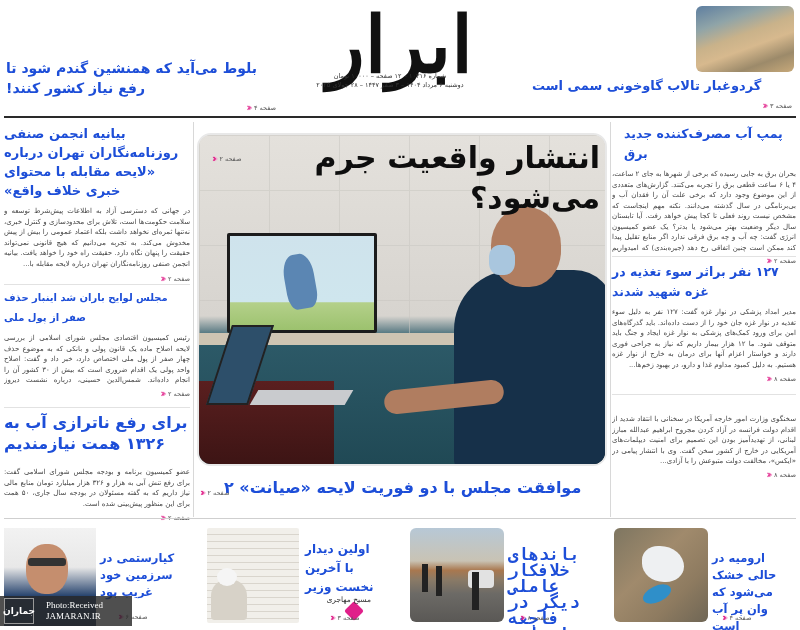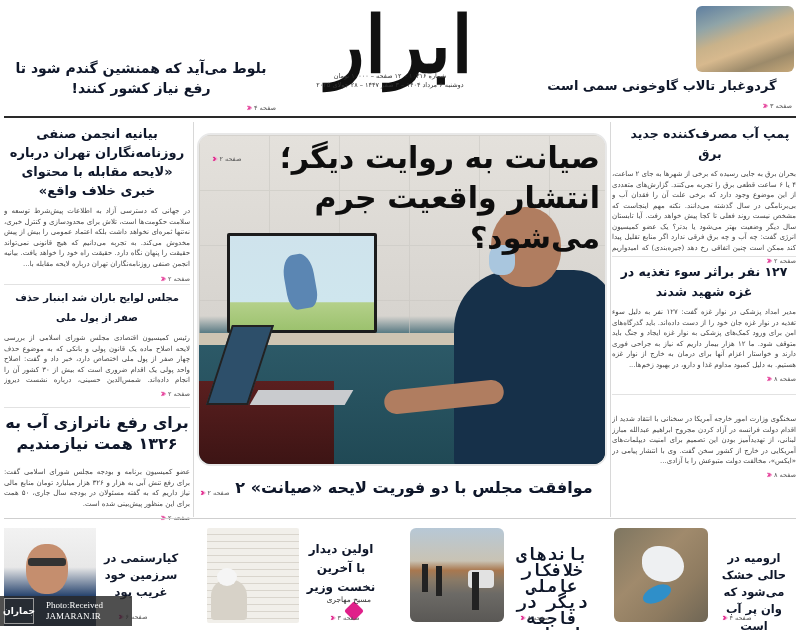--- a/index.html
+++ b/index.html
@@ -7,21 +7,21 @@
     body { font-family: "DejaVu Sans", sans-serif; color: #111; position: relative; direction: rtl; }
 
     .abs { position: absolute; }
     .rule { position: absolute; background: #2a2a2a; height: 2px; }
     .vrule { position: absolute; background: #d8d8d8; width: 1px; }
 
     .masthead-logo { position: absolute; left: 320px; top: 2px; width: 160px; height: 86px; direction: rtl; text-align: center;
       font-family: "DejaVu Serif", serif; font-weight: bold; font-size: 78px; line-height: 86px; color: #111; letter-spacing: 2px; }
     .masthead-meta { position: absolute; left: 300px; top: 72px; width: 180px; font-size: 6.5px; line-height: 9px; color: #333; text-align: center; }
 
-    .head { font-weight: bold; color: #0f172a; text-align: center; line-height: 1.25; }
+    .head { font-weight: bold; color: #1d4ed8; text-align: left; line-height: 1.25; }
     .body-text { font-size: 7px; line-height: 10.5px; color: #444; text-align: justify; }
     .pageref { display: flex; align-items: center; gap: 4px; font-size: 6.5px; color: #555; direction: rtl; }
     .chev { color: #e0208a; font-weight: bold; font-size: 10px; letter-spacing: -3px; }
     .chev .light { color: #f3a6cf; }
     .sep { position: absolute; height: 1px; background: #e2e2e2; }
 
     .thumb { position: absolute; border-radius: 6px; overflow: hidden; }
 
     
     .lead-frame { position: absolute; left: 197px; top: 133px; width: 410px; height: 333px; border: 2px solid #e8e8e8; border-radius: 14px; overflow: hidden; background: #d9d6d0; }
@@ -124,21 +124,20 @@
     <div class="laptop-screen"></div>
     <div class="laptop-base"></div>
     <div class="chair"></div>
     <div class="man-body"></div>
     <div class="man-head"></div>
     <div class="mask"></div>
     <div class="arm"></div>
   </div>
 </div>
 <div class="lead-title">
-  <div>صیانت به روایت دیگر؛</div>
   <div>انتشار واقعیت جرم می‌شود؟</div>
 </div>
 <div class="abs pageref lead-pageref">
   <span>صفحه ۲</span>
   <span class="chev"><span class="light">‹</span>‹‹</span>
 </div>
 
 <div class="abs head" style="right:196px; top:478px; width:380px; font-size:16px;">موافقت مجلس با دو فوریت لایحه «صیانت» ۲</div>
 <div class="abs pageref" style="left:200px; top:487px;">
   <span>صفحه ۲</span>

